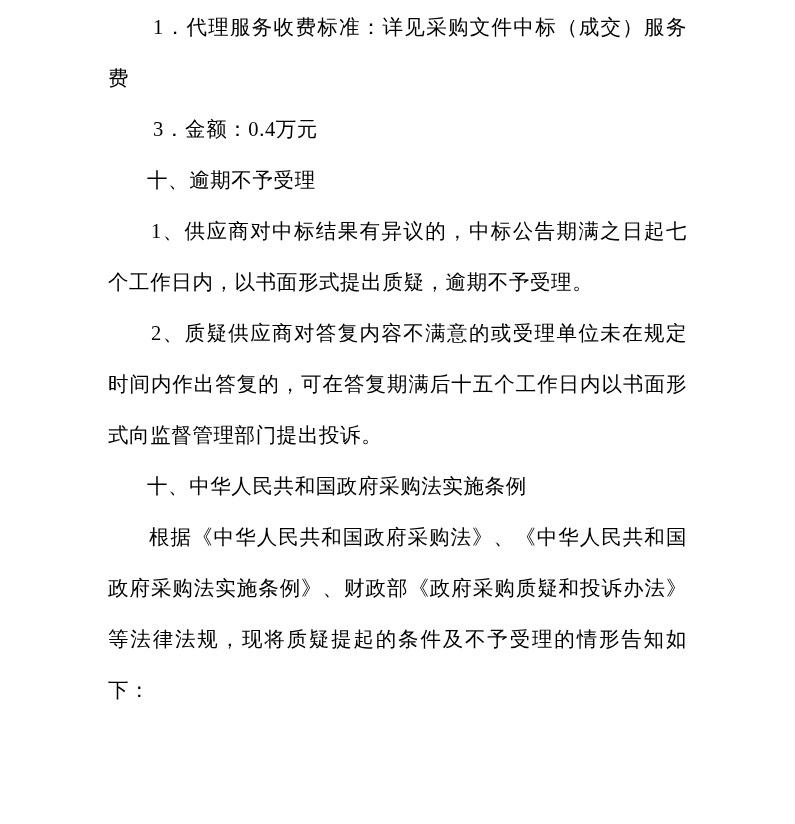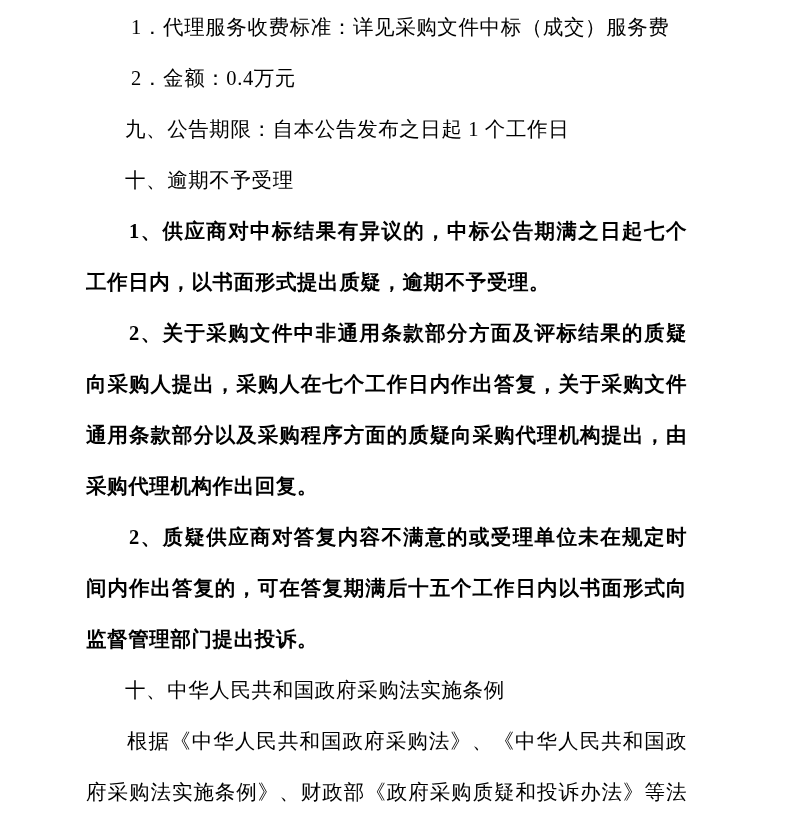--- a/index.html
+++ b/index.html
@@ -12,57 +12,55 @@
     height: 824px;
     font-family: "Liberation Serif", "DejaVu Serif", serif;
     color: #000000;
     overflow: hidden;
   }
   .page {
     width: 795px;
     height: 824px;
     position: relative;
     box-sizing: border-box;
-    padding: 0 108px 0 86px;
+    padding: 0 108px 0 108px;
     background: #ffffff;
   }
   .doc-body {
     padding-top: 2px;
   }
   .para {
     font-size: 20.5px;
     line-height: 51px;
     letter-spacing: 0.6px;
     text-align: justify;
     text-justify: inter-ideograph;
     margin: 0;
     white-space: normal;
   }
-  .indent-1 { text-indent: 2.1em; font-weight: bold; }
+  .indent-1 { text-indent: 2.1em; }
   .indent-2 { text-indent: 2.0em; }
   .indent-num { text-indent: 2.2em; }
   .indent-sec { text-indent: 1.9em; }
 </style>
 </head>
 <body>
 
 <div class="page">
   <div class="doc-body">
 
     <p class="para indent-num">1．代理服务收费标准：详见采购文件中标（成交）服务费</p>
 
-    <p class="para indent-num">2．金额：0.4万元</p>
+    <p class="para indent-num">3．金额：0.4万元</p>
 
-    <p class="para indent-sec">九、公告期限：自本公告发布之日起 1 个工作日</p>
 
     <p class="para indent-sec">十、逾期不予受理</p>
 
     <p class="para indent-1">1、供应商对中标结果有异议的，中标公告期满之日起七个工作日内，以书面形式提出质疑，逾期不予受理。</p>
 
-    <p class="para indent-1">2、关于采购文件中非通用条款部分方面及评标结果的质疑向采购人提出，采购人在七个工作日内作出答复，关于采购文件通用条款部分以及采购程序方面的质疑向采购代理机构提出，由采购代理机构作出回复。</p>
 
     <p class="para indent-1">2、质疑供应商对答复内容不满意的或受理单位未在规定时间内作出答复的，可在答复期满后十五个工作日内以书面形式向监督管理部门提出投诉。</p>
 
     <p class="para indent-sec">十、中华人民共和国政府采购法实施条例</p>
 
     <p class="para indent-2">根据《中华人民共和国政府采购法》、《中华人民共和国政府采购法实施条例》、财政部《政府采购质疑和投诉办法》等法律法规，现将质疑提起的条件及不予受理的情形告知如下：</p>
 
   </div>
 </div>
 

